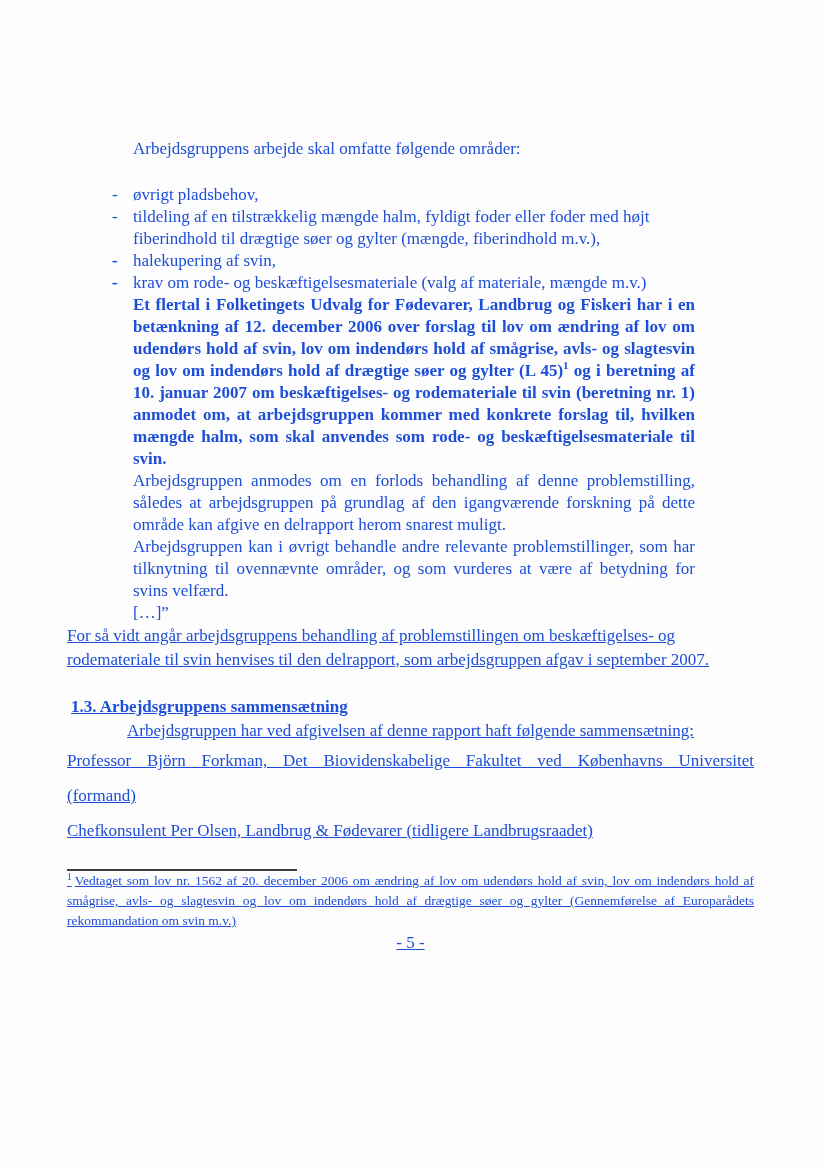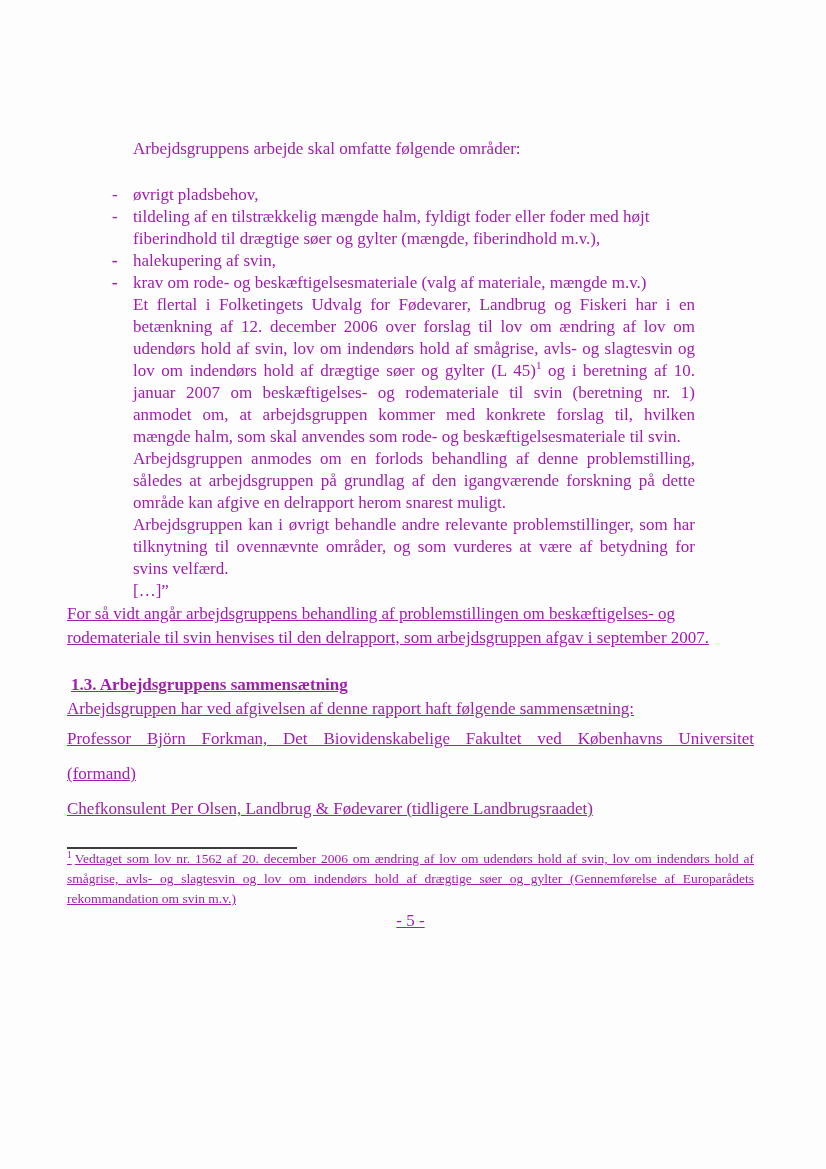--- a/index.html
+++ b/index.html
@@ -3,51 +3,51 @@
 <meta charset="utf-8">
 <style>
   html, body { margin:0; padding:0; background:#ffffff; }
   .page {
     position: relative;
     width: 826px;
     height: 1169px;
     box-sizing: border-box;
     padding: 138px 72px 0 67px;
     background: #fdfdfd;
-    color: #a21caf;
+    color: #1d4ed8;
     font-family: "Liberation Serif", "DejaVu Serif", serif;
     font-size: 17px;
     line-height: 22px;
     overflow: hidden;
   }
   .page p { margin: 0; }
 
   
   .quote { margin-left: 66px; width: 562px; }
   .quote .intro { margin-bottom: 24px; }
   .bullets { }
   .bullet { position: relative; }
   .bullet .dash { position: absolute; left: -21px; top: 0; }
   .qp { text-align: justify; }
-  .qp-1 { margin-top: 3px; }
+  .qp-1 { margin-top: 3px; font-weight: bold; }
   .qp-2 { margin-top: 3px; }
   .qp-3 { margin-top: 2px; }
   .ellipsis { margin-top: 5px; }
 
   sup {
     font-size: 11px;
     line-height: 0;
     vertical-align: super;
   }
 
   
   .main { width: 687px; line-height: 24px; text-decoration: underline; }
   .p-delrapport { margin-top: 30px; }
   .heading { margin: 23px 0 0 4px; font-size: 17px; line-height: 24px; font-weight: bold; }
-  .p-composition { margin-top: 22px; }
+  .p-composition { margin-top: 22px; text-align: center; }
   .member { line-height: 35px; }
   .member-1 { margin-top: 29px; text-align: justify; word-spacing: 3px; }
   .member-2 { margin-top: 22px; }
 
   .rule { margin-top: 21px; width: 230px; height: 2px; background: #3d3d3d; }
   .footnote {
     margin-top: 5px;
     font-size: 13.5px;
     line-height: 20px;
     text-align: justify;

